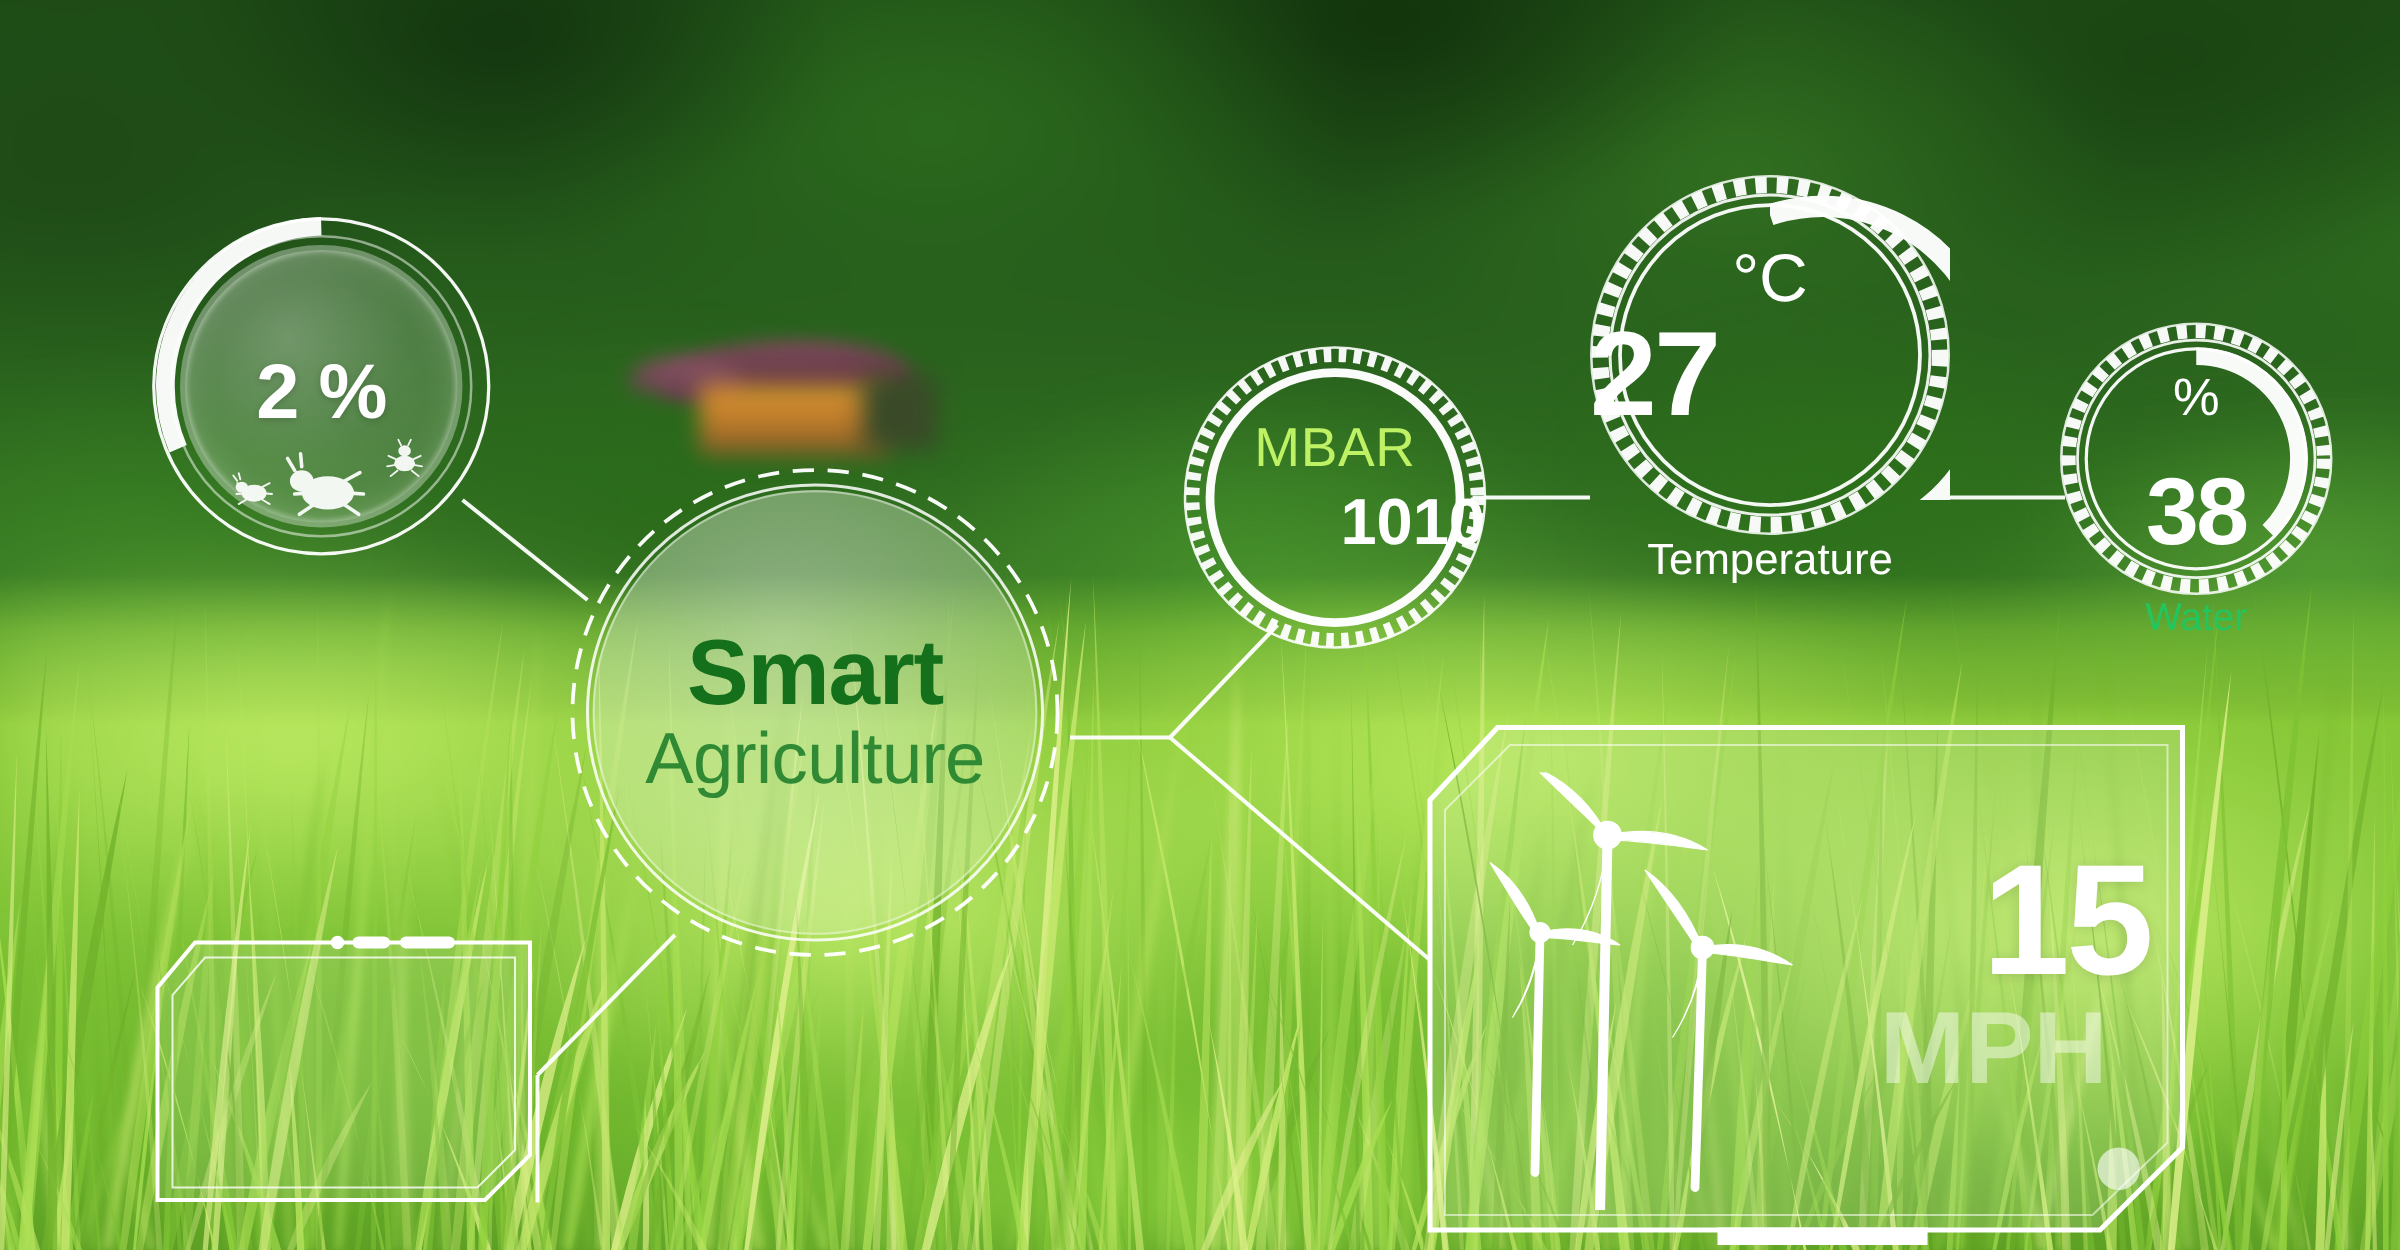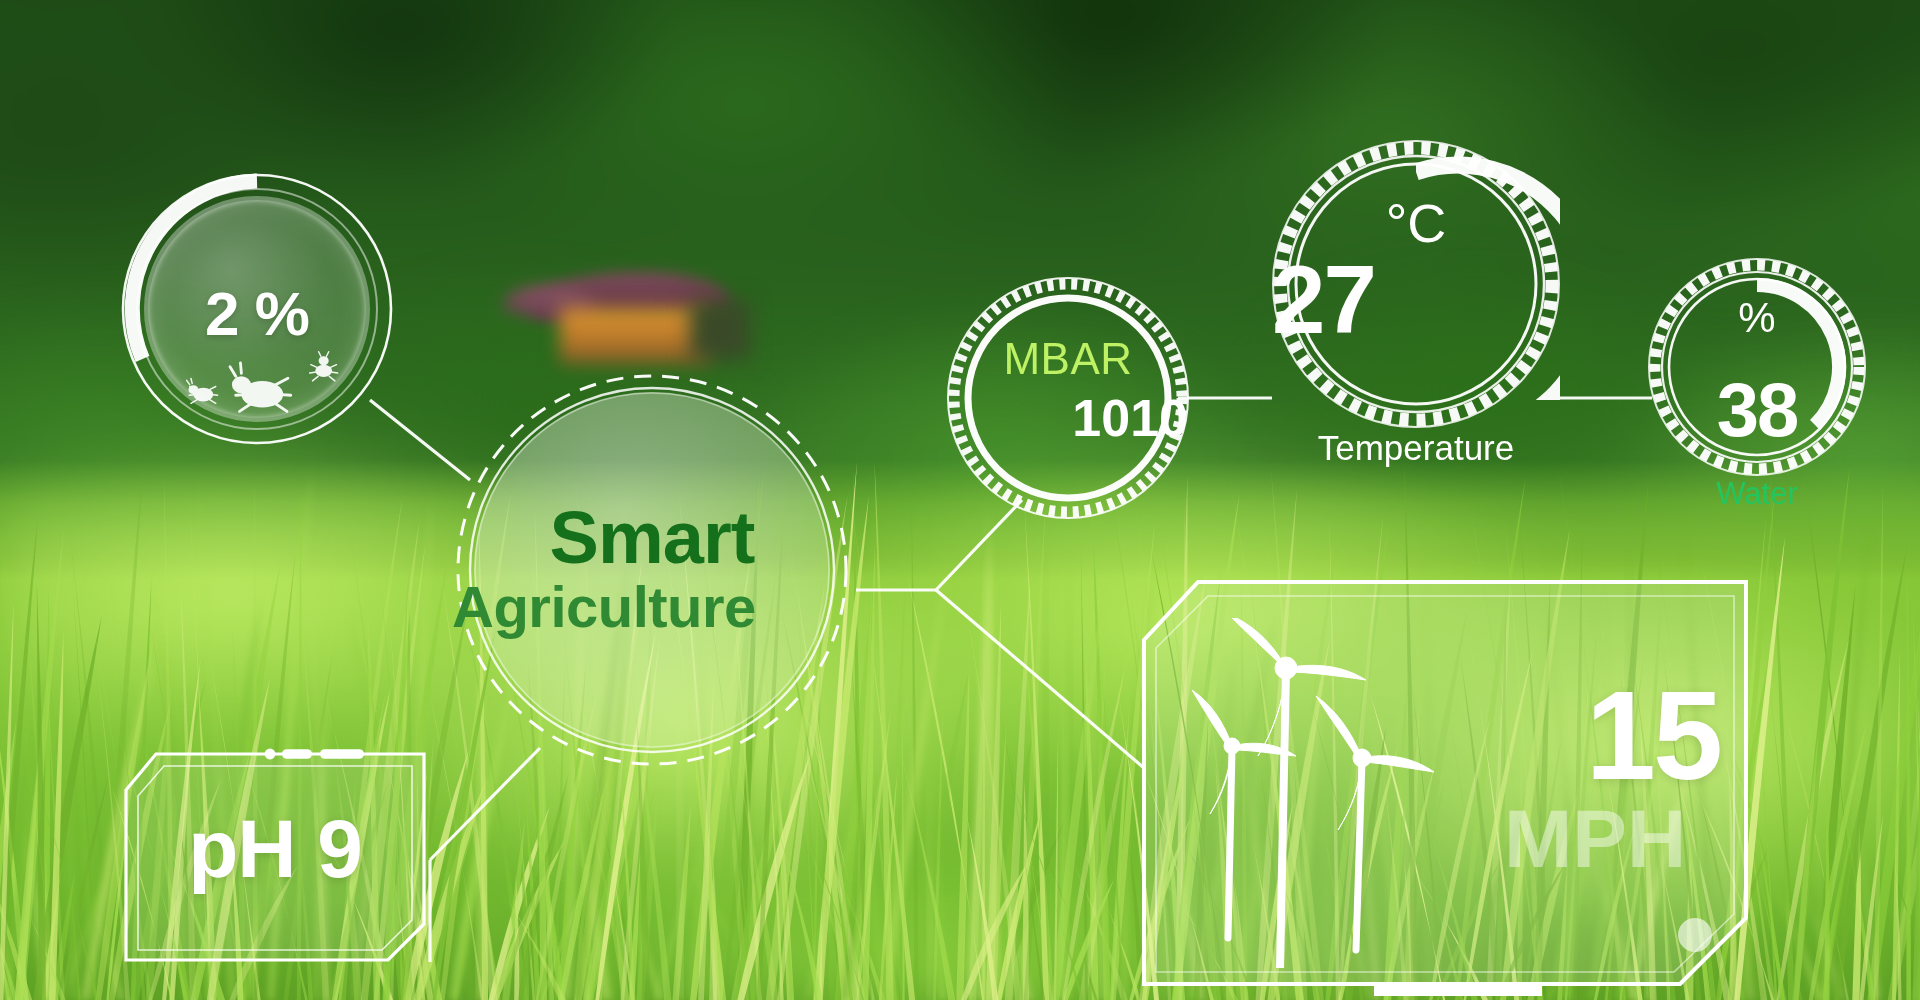--- a/index.html
+++ b/index.html
@@ -108,22 +108,22 @@
     border-radius:50%;
     background:radial-gradient(circle at 42% 34%, rgba(255,255,255,.45) 0%, rgba(238,250,220,.32) 55%, rgba(200,232,150,.26) 100%);
   }
   #smart-title{
     position:absolute; left:0; top:116px; width:400px; text-align:center;
     font-size:74px; font-weight:bold; color:#15701c; line-height:1;
     letter-spacing:-1px;
     margin-top:15px;
   }
   #smart-sub{
-    position:absolute; left:0; top:208px; width:400px; text-align:left;
-    font-size:58px; font-weight:bold; color:#2f8a33; line-height:1;
+    position:absolute; left:0; top:208px; width:400px; text-align:center;
+    font-size:58px; font-weight:normal; color:#2f8a33; line-height:1;
     letter-spacing:-.5px;
   }
 
   
   #mbar-widget { left:948px; top:278px; width:240px; height:240px; }
   #mbar-unit{
     position:absolute; left:0; top:56px; width:240px; text-align:center;
     font-size:44px; font-weight:normal; color:#bef264; letter-spacing:.5px;
   }
   #mbar-value{
@@ -864,21 +864,20 @@
     <svg width="310" height="218" viewBox="0 0 310 218">
 
       <path d="M 36 6 L 304 6 L 304 176 L 268 212 L 6 212 L 6 42 Z" fill="rgba(255,255,255,0.10)" stroke="#ffffff" stroke-width="3.2"></path>
 
       <path d="M 44 18 L 292 18 L 292 172 L 262 202 L 18 202 L 18 48 Z" fill="none" stroke="#ffffff" stroke-width="1.6" opacity=".8"></path>
 
       <circle cx="150" cy="6" r="5.4" fill="#ffffff"></circle>
       <rect x="162" y="1.2" width="30" height="9.6" rx="4.8" fill="#ffffff"></rect>
       <rect x="200" y="1.2" width="44" height="9.6" rx="4.8" fill="#ffffff"></rect>
     </svg>
-    <div id="ph-text">pH 9</div>
   </div>
 
   <div class="widget" id="wind-widget">
     <svg width="610" height="412" viewBox="0 0 610 412" style="position:absolute;left:0;top:0;">
       <path d="M 58 4 L 606 4 L 606 340 L 540 406 L 4 406 L 4 62 Z" fill="rgba(255,255,255,0.14)" stroke="#ffffff" stroke-width="4"></path>
       <path d="M 68 18 L 594 18 L 594 336 L 534 394 L 16 394 L 16 70 Z" fill="none" stroke="#ffffff" stroke-width="1.6" opacity=".55"></path>
     </svg>
 
     <svg id="wind-turbines" viewBox="0 0 300 350">
       <g stroke="#ffffff" fill="#ffffff" stroke-linecap="round">

